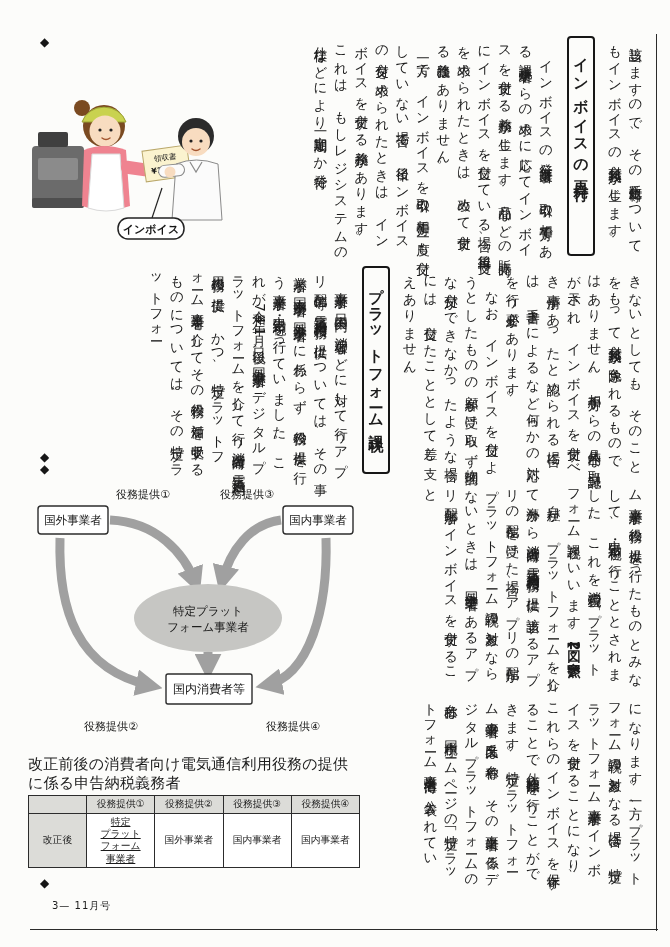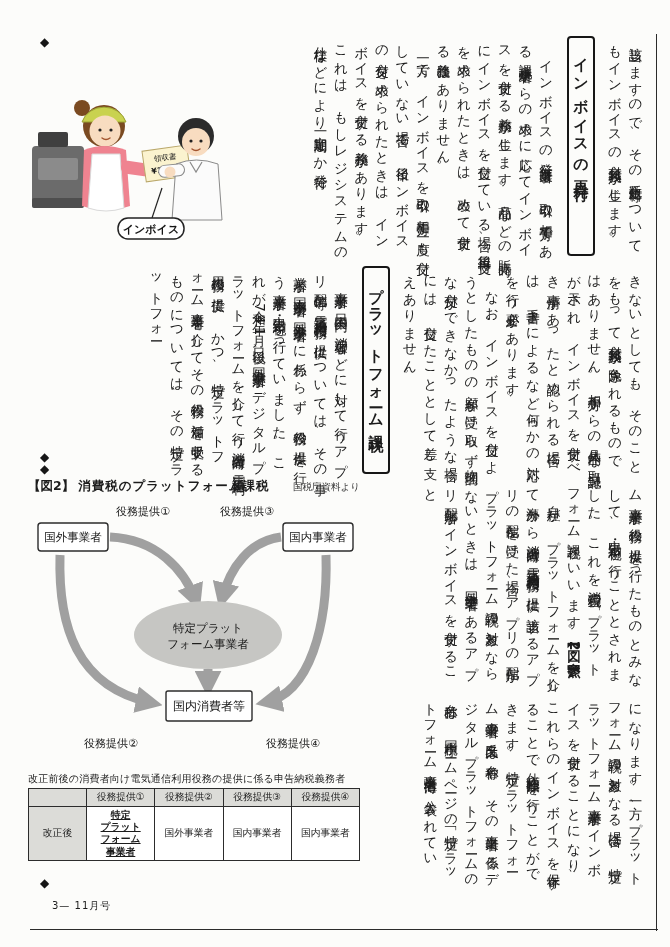--- a/index.html
+++ b/index.html
@@ -39,29 +39,29 @@
   .illustration { position: absolute; left: 24px; top: 46px; width: 208px; height: 202px; }
 
   
   .figure { position: absolute; left: 28px; top: 478px; width: 332px; height: 404px; }
   .fig-caption { display: flex; align-items: baseline; font-size: 12.5px; }
   .fig-tag { font-weight: bold; margin-right: 4px; }
   .fig-title { font-weight: bold; letter-spacing: 1px; }
   .fig-source { margin-left: auto; font-size: 9.5px; color: #333; }
   .fig-diagram { display: block; margin-top: 2px; }
 
-  .tbl-title { font-size: 10px; margin: 3px 0 2px; letter-spacing: 0.2px; }
+  .tbl-title { font-size: 15px; margin: 3px 0 2px; letter-spacing: 0.2px; }
   table.tax { width: 100%; border-collapse: collapse; table-layout: fixed; }
   table.tax th, table.tax td {
     border: 1px solid #2c2c2c; text-align: center; vertical-align: middle;
     font-size: 9.8px; padding: 2px 1px; background: #fff;
   }
   table.tax th { background: #dcdcd8; font-weight: normal; }
   table.tax col.c0 { width: 58px; }
-  td.cell-em { font-weight: bold; text-decoration: underline; white-space: pre-line; line-height: 1.25; }
+  td.cell-em { font-weight: normal; text-decoration: underline; white-space: pre-line; line-height: 1.25; }
   tr.row-pre td, tr.row-pre th { height: 24px; }
   tr.row-post td, tr.row-post th { height: 52px; }
 
   .footer { position: absolute; left: 52px; top: 899px; font-size: 10px; letter-spacing: 1px; text-align: right; }
 
   svg text { fill: #161616; }
 </style>
 </head>
 <body>
 
@@ -141,25 +141,20 @@
   <div class="vtext" style="right:24px; top:480px; height:208px;">
     <p><span>ム事業者が役務の提供を行ったものとみなして、申告・納税を行うこととされました。これを消費税の「プラットフォーム課税」といいます。</span><span class="ref">【図2参照】</span></p>
     <p>　自社が、プラットフォームを介して海外から消費者向け電気通信利用役務の提供に該当するアプリの配信を受けた場合、アプリの配信がプラットフォーム課税の対象とならないときは、国外事業者であるアプリ配信者がインボイスを交付すること</p>
   </div>
 
   <div class="vtext" style="right:24px; top:694px; height:190px;">
     <p>になります。一方、プラットフォーム課税の対象となる場合は、特定プラットフォーム事業者がインボイスを交付することになり、これらのインボイスを保存することで仕入税額控除を行うことができます。特定プラットフォーム事業者の氏名又は名称や、その事業者に係るデジタルプラットフォームの名称は、国税庁ホームページの「特定プラットフォーム事業者名簿」に公表されてい</p>
   </div>
 
   <div class="figure">
-    <div class="fig-caption">
-      <span class="fig-tag">【図2】</span>
-      <span class="fig-title">消費税のプラットフォーム課税</span>
-      <span class="fig-source">国税庁資料より</span>
-    </div>
 
     <svg class="fig-diagram" width="332" height="272" viewBox="0 0 332 272">
       <defs>
         <marker id="ah" markerWidth="3" markerHeight="3" refX="1.8" refY="1.5" orient="auto">
           <path d="M0,0 L3,1.5 L0,3 Z" fill="#a0a0a0"></path>
         </marker>
       </defs>
 
       <g stroke="#a0a0a0" stroke-width="9" fill="none">
         <path d="M 82 40 C 128 42 156 72 168 104" marker-end="url(#ah)"></path>

